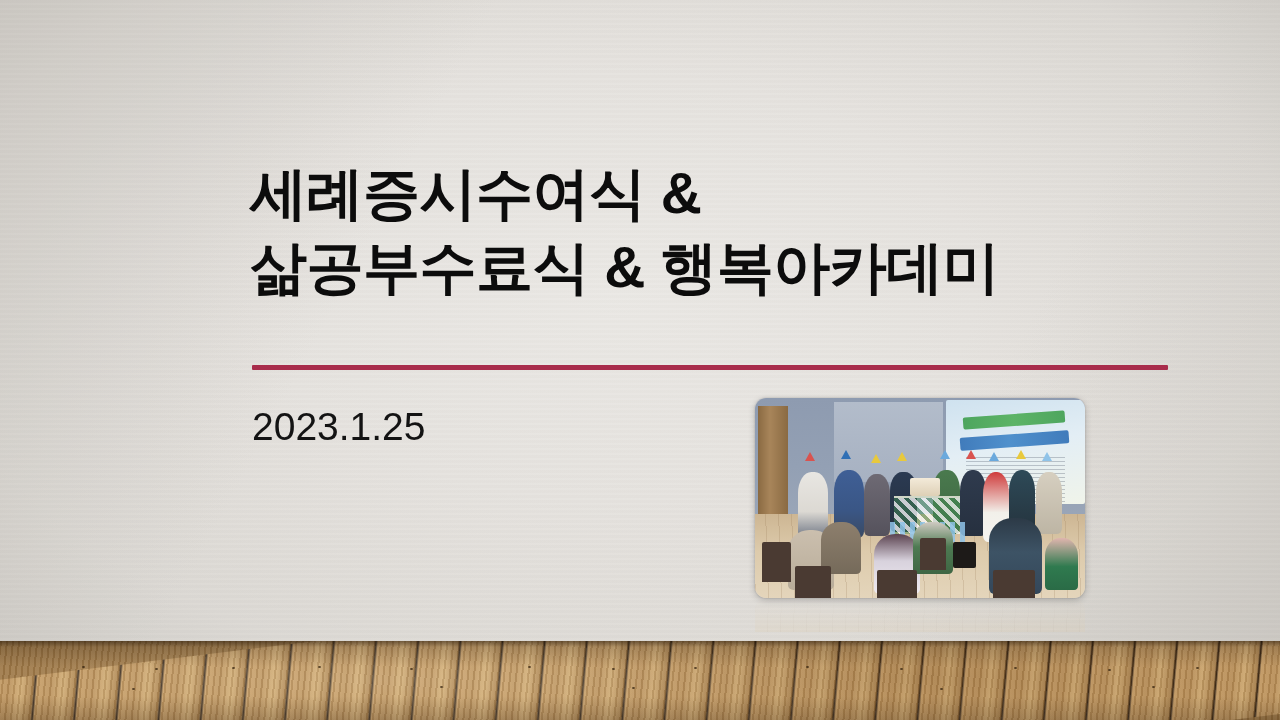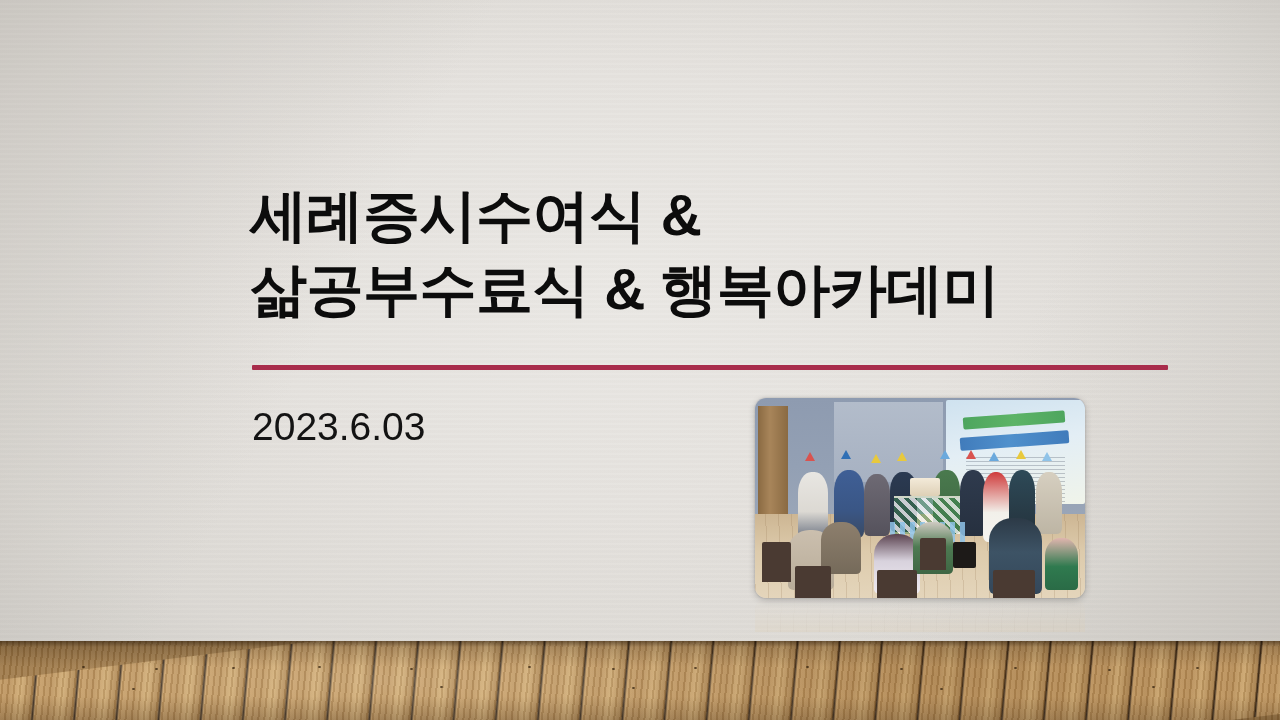--- a/index.html
+++ b/index.html
@@ -54,21 +54,21 @@
       rgba(255,255,255,0.018) 2px,
       rgba(0,0,0,0.012) 2px,
       rgba(0,0,0,0.012) 5px);
     pointer-events: none;
   }
 
   
   .title-block {
     position: absolute;
     left: 250px;
-    top: 178px;
+    top: 156px;
     width: 960px;
   }
   .slide-title {
     margin: 0;
     font-size: 57px;
     line-height: 1.30;
     font-weight: 700;
     letter-spacing: -0.5px;
     color: #0c0c0c;
     font-family: "Liberation Sans", "DejaVu Sans", sans-serif;
@@ -323,21 +323,21 @@
   <div class="slide-bg"></div>
   <div class="bg-sheen"></div>
 
   <div class="title-block">
     <h1 class="slide-title">세례증시수여식  &amp;
 삶공부수료식  &amp;  행복아카데미</h1>
   </div>
 
   <div class="accent-rule"></div>
 
-  <p class="slide-date">2023.6.03</p>
+  <p class="slide-date">2023.1.25</p>
 
   <div class="photo-reflection">
     <div class="refl-inner">
 
       <div class="ph-floor"></div>
     </div>
   </div>
 
   <div class="photo-frame">
     <div class="photo">

